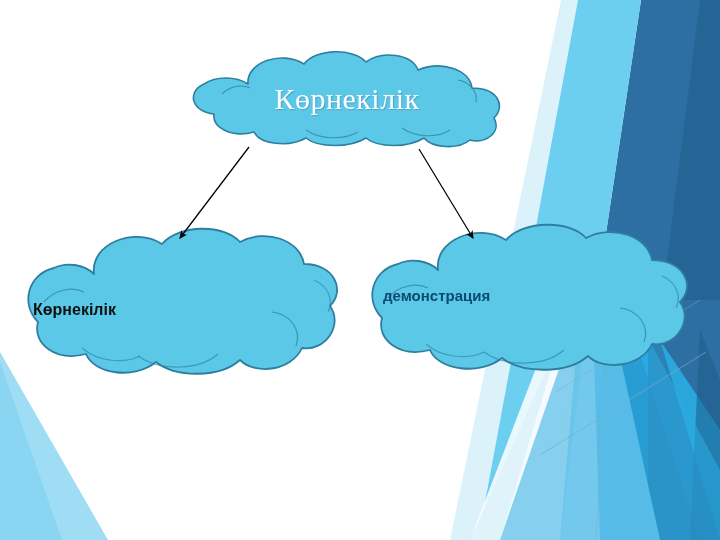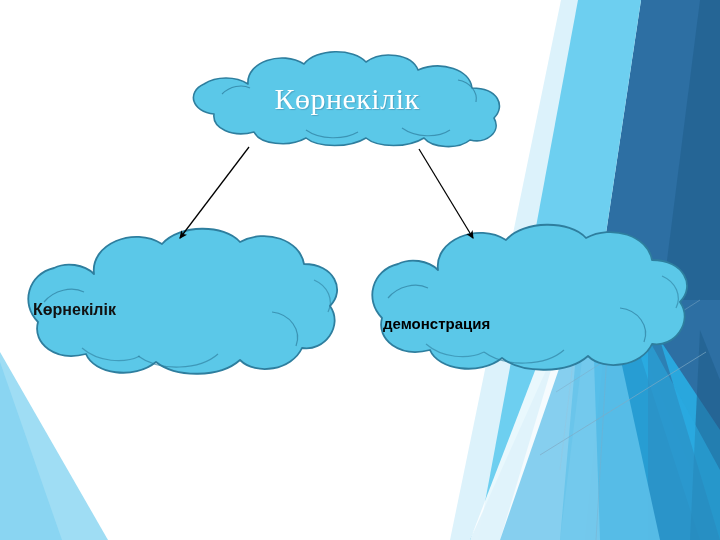--- a/index.html
+++ b/index.html
@@ -73,22 +73,21 @@
     top: 301px;
     font-size: 16px;
     font-weight: bold;
     color: #111111;
   }
   #label-right {
     left: 383px;
     top: 287px;
     font-size: 15px;
     font-weight: bold;
-    color: #000000;
-    margin-top: 28px;
+    color: #0c4a6e;
   }
 </style>
 </head>
 <body>
 
 <div id="slide">
 
   <svg class="layer" id="deco-left" viewBox="0 0 720 540" preserveAspectRatio="none">
     <polygon points="0,352 0,540 108,540" fill="#9FDDF4"></polygon>
     <polygon points="0,362 0,540 62,540" fill="#8AD5F2"></polygon>

